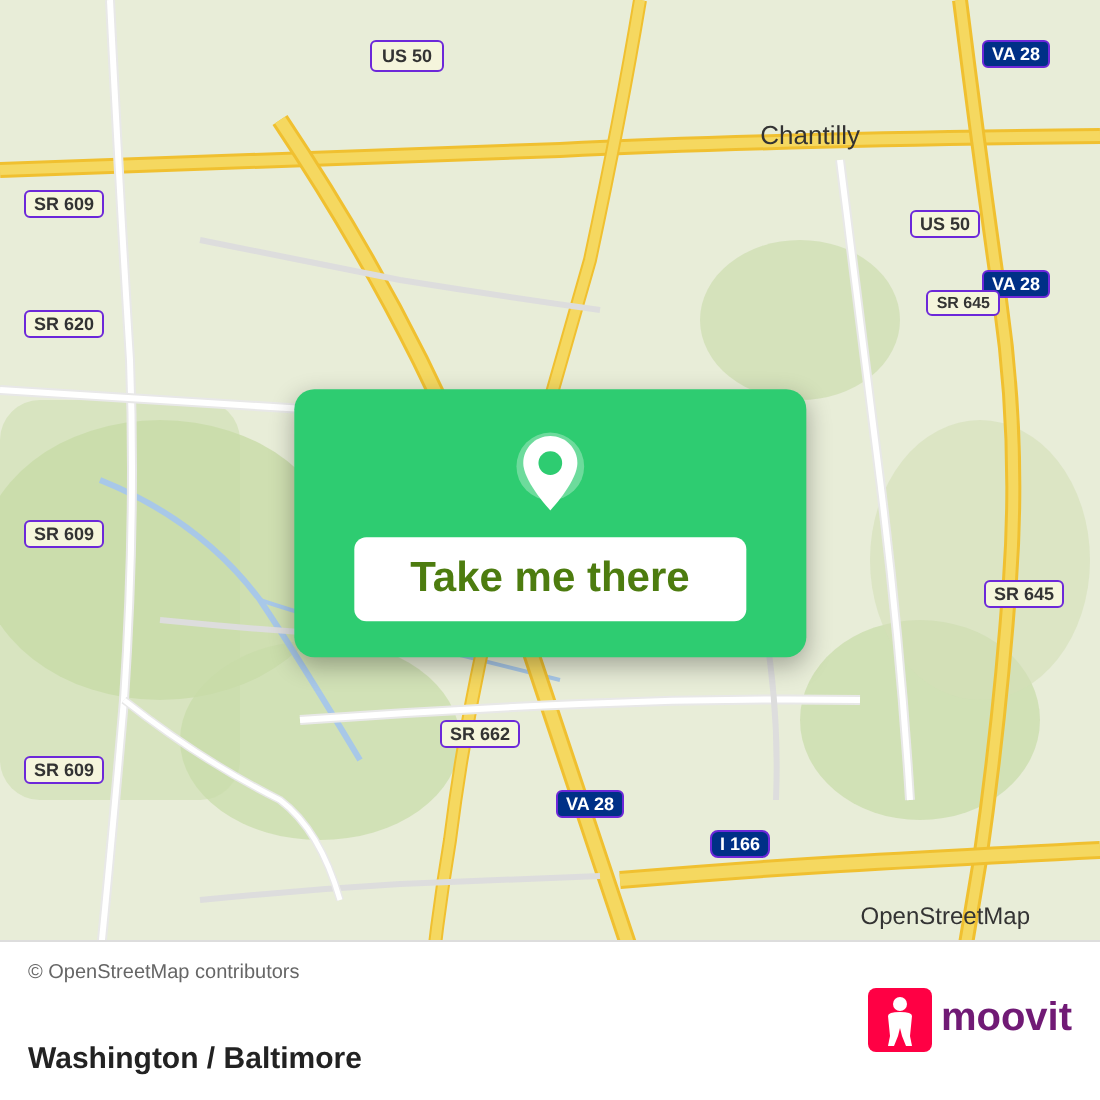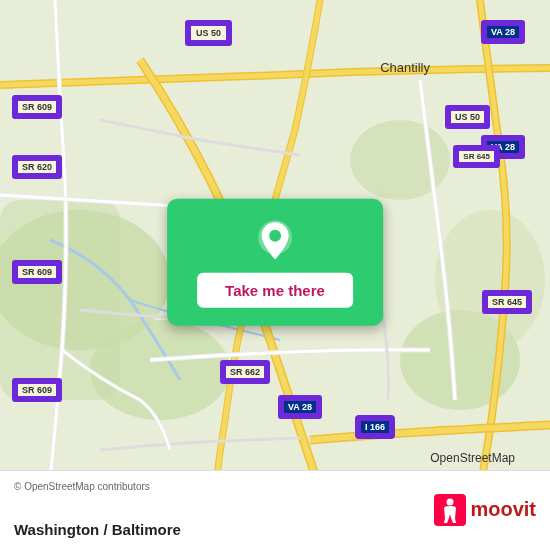--- a/index.html
+++ b/index.html
@@ -56,21 +56,21 @@
       font-weight: bold;
       color: #222;
     }
 
     #moovit-logo {
       display: flex;
       align-items: center;
       gap: 4px;
       font-size: 20px;
       font-weight: bold;
-      color: #b91c1c;
+      color: #701a75;
     }
 
     #moovit-icon {
       width: 32px;
       height: 32px;
     }
 
     
     #cta-card {
       position: absolute;
@@ -89,34 +89,34 @@
     }
 
     #pin-icon {
       width: 44px;
       height: 44px;
       margin-bottom: 10px;
     }
 
     #cta-button {
       background: white;
-      color: #be185d;
+      color: #4d7c0f;
       border: none;
       border-radius: 6px;
       padding: 9px 28px;
-      font-size: 15px;
+      font-size: 21px;
       font-weight: 600;
       cursor: pointer;
       white-space: nowrap;
     }
 
     .route-badge {
       position: absolute;
       background: #f5f5dc;
-      border: 6px solid #6d28d9;
+      border: 1px solid #6d28d9;
       border-radius: 3px;
       font-size: 9px;
       font-weight: bold;
       color: #333;
       padding: 1px 4px;
     }
 
     #chantilly-label {
       position: absolute;
       top: 60px;

